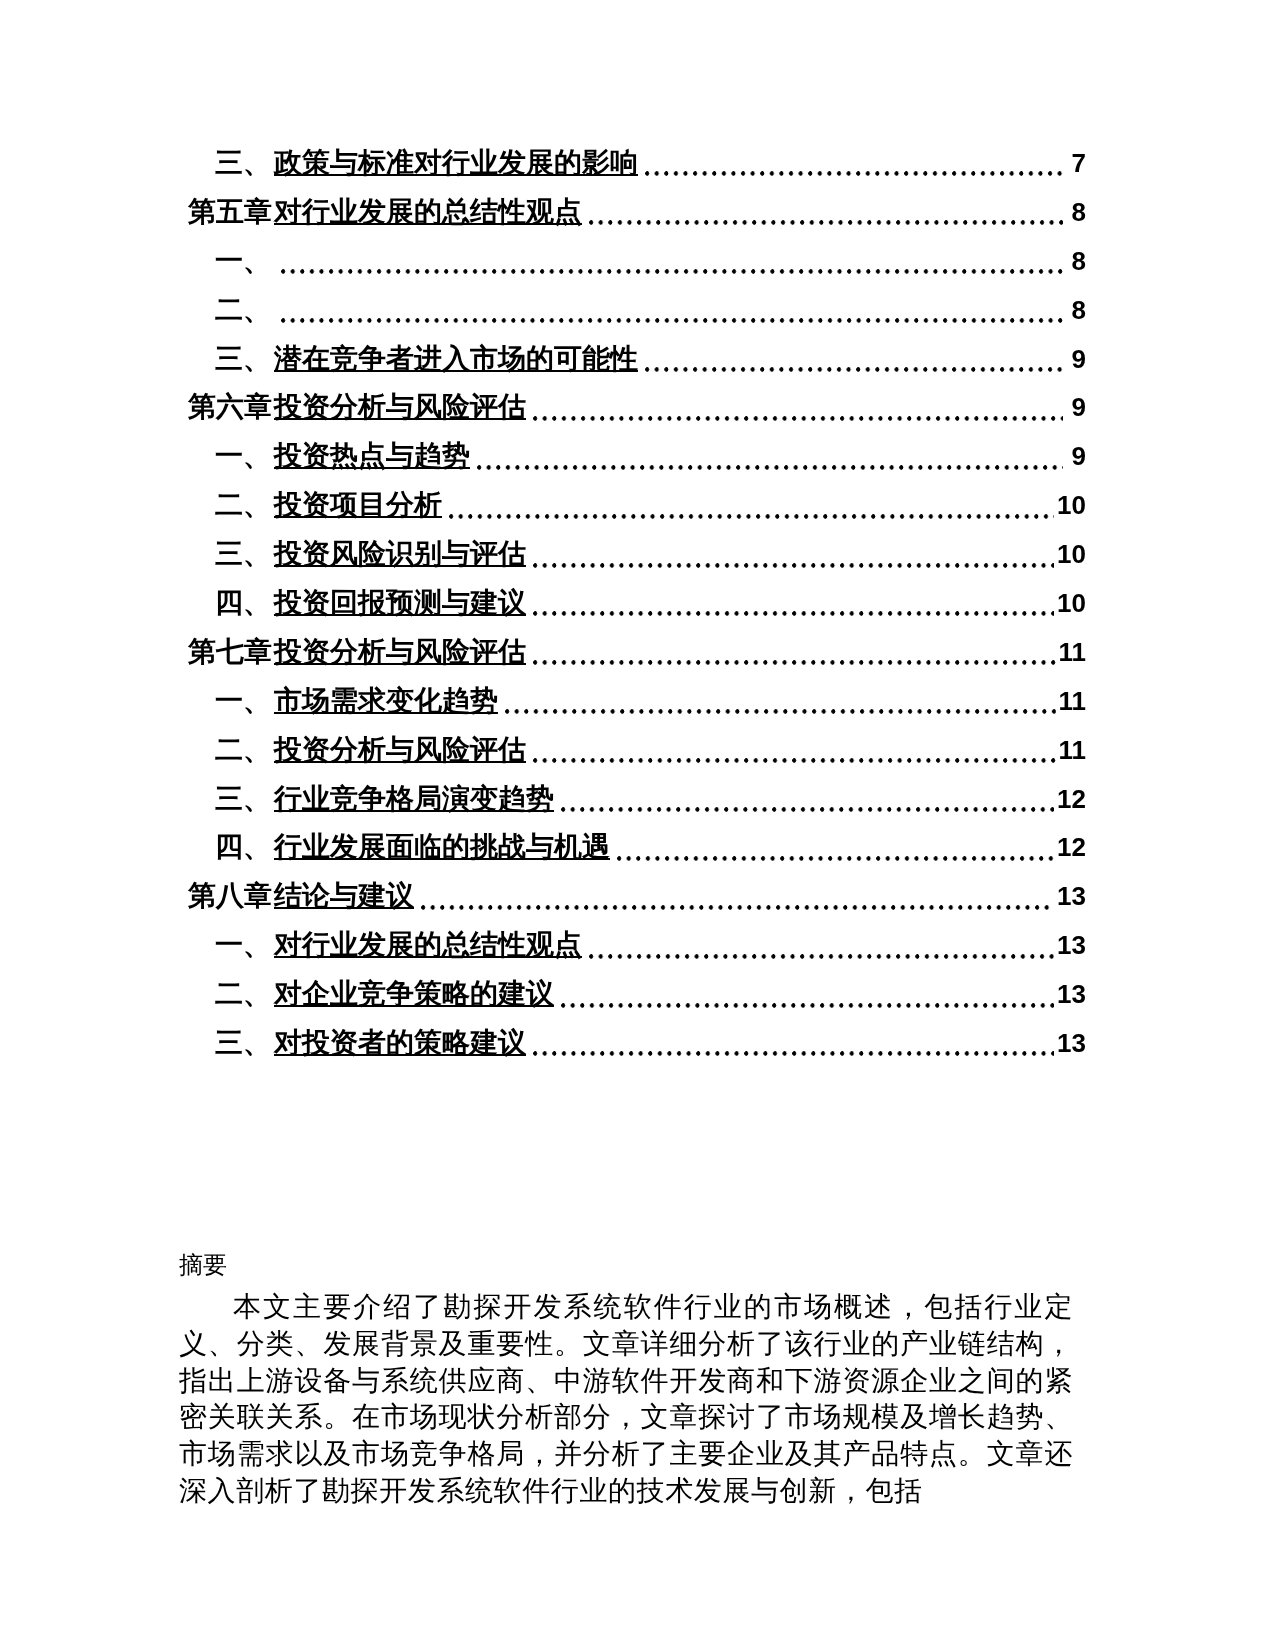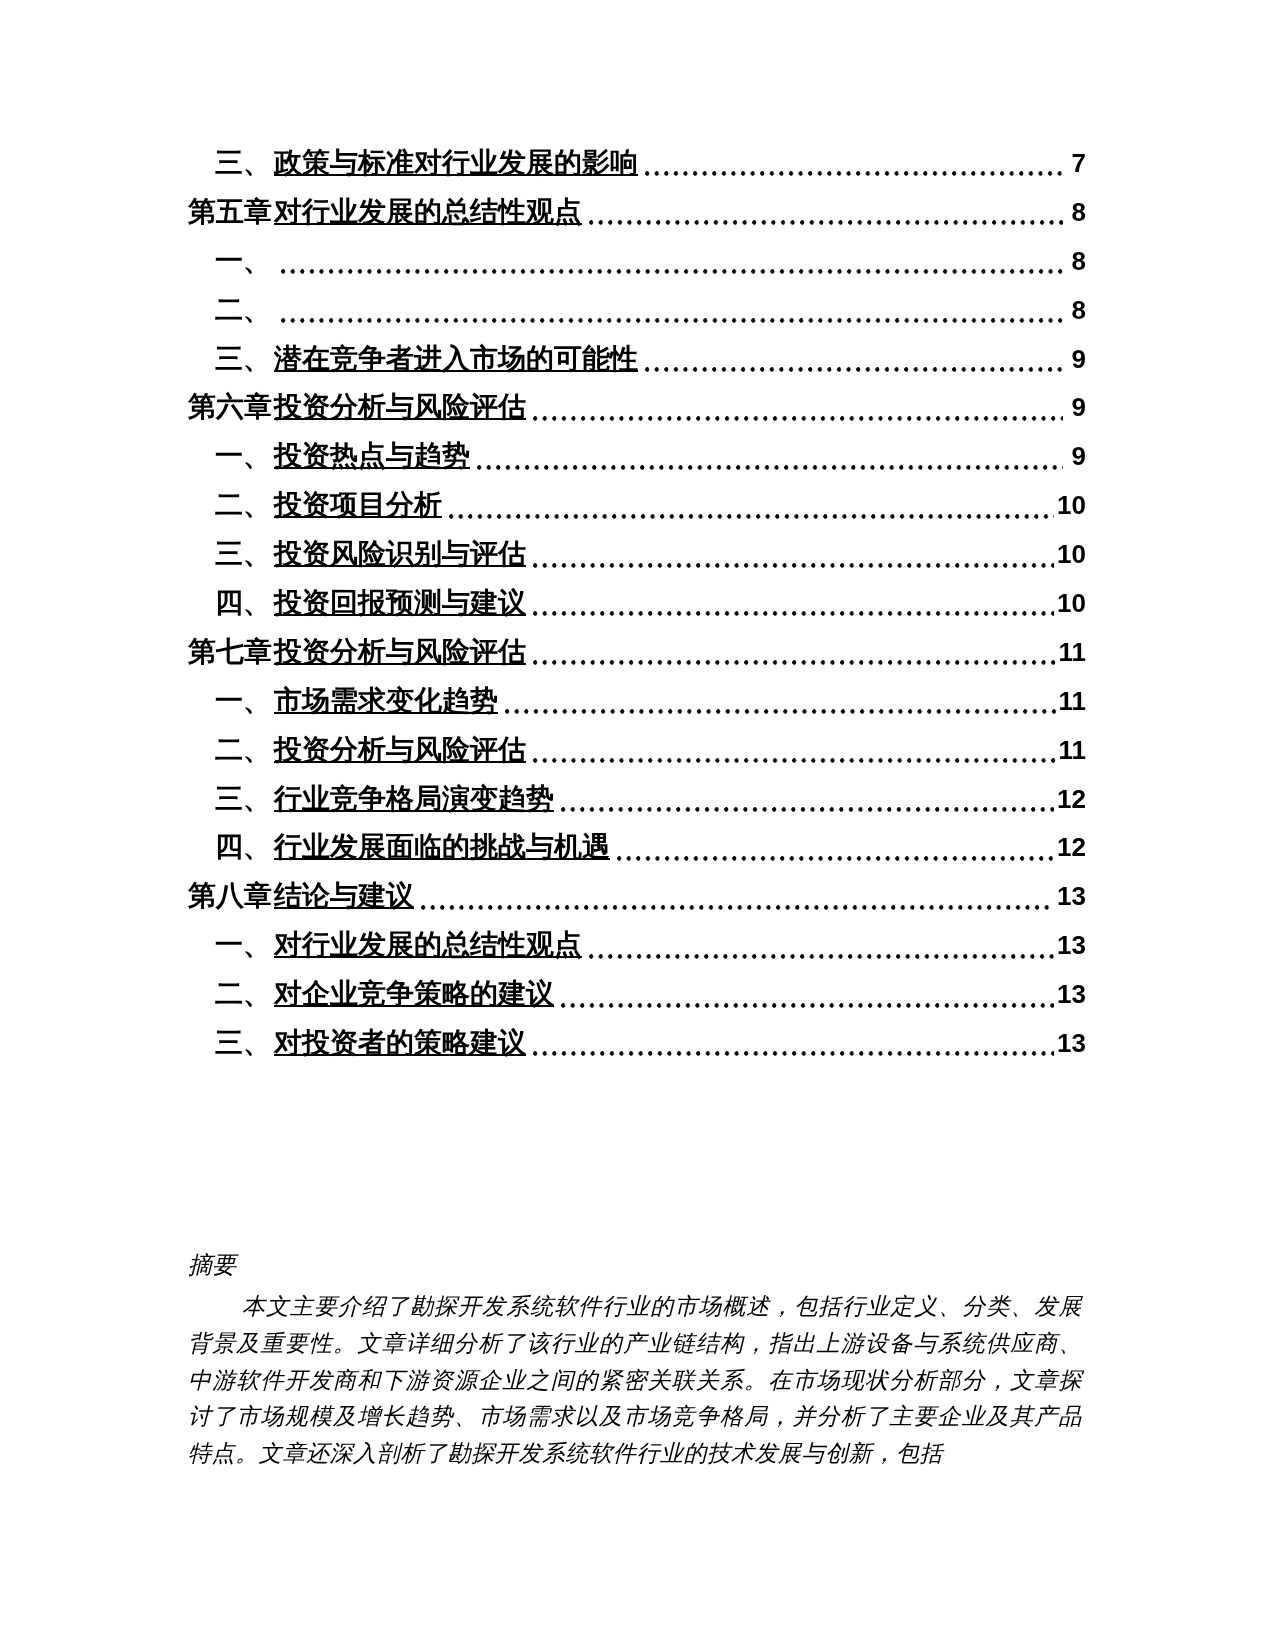--- a/index.html
+++ b/index.html
@@ -65,33 +65,32 @@
     min-width: 20px;
     text-align: right;
     font-family: "Liberation Sans", "DejaVu Sans", sans-serif;
     font-weight: 700;
     font-size: 26px;
     line-height: 49.4px;
   }
   
   .abstract {
     position: absolute;
-    left: 188px;
+    left: 179px;
     top: 1247px;
     width: 894px;
-    font-style: italic;
   }
   .abstract-heading {
     font-size: 24px;
     line-height: 37px;
     font-weight: 400;
   }
   .abstract-paragraph {
     margin: 5px 0 6px 0;
-    font-size: 23px;
+    font-size: 28px;
     line-height: 36.75px;
     font-weight: 400;
     text-indent: 54px;
     text-align: justify;
     text-justify: inter-character;
     word-break: break-all;
     letter-spacing: 0.6px;
   }
 </style>
 </head>

